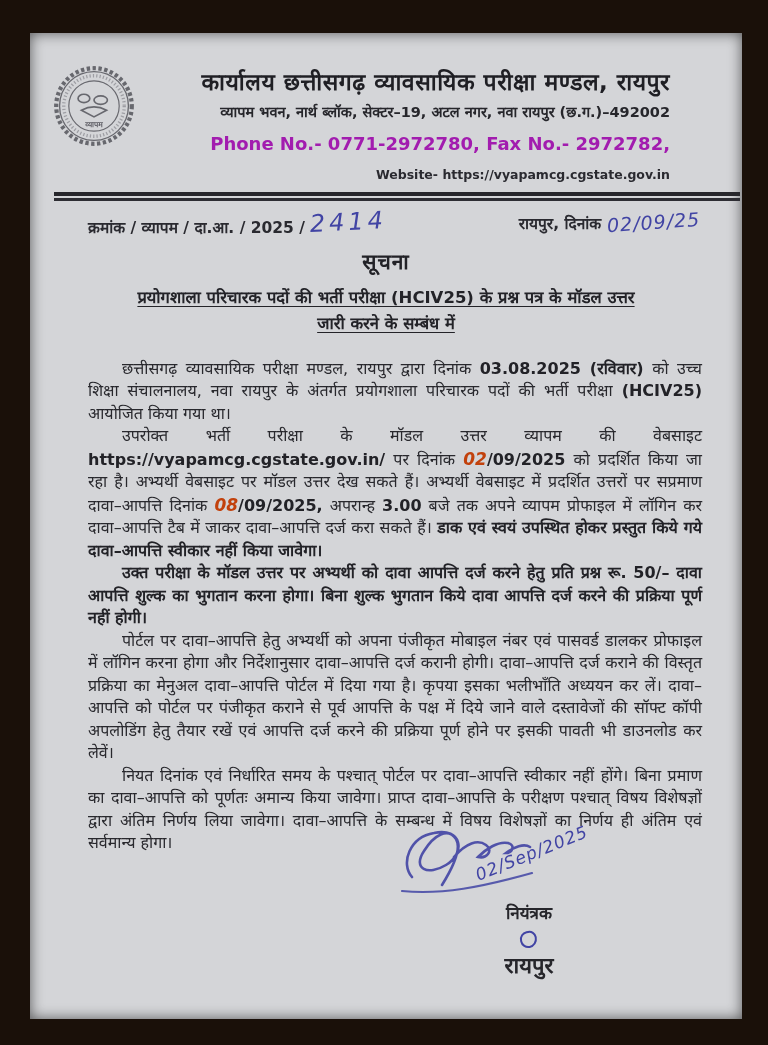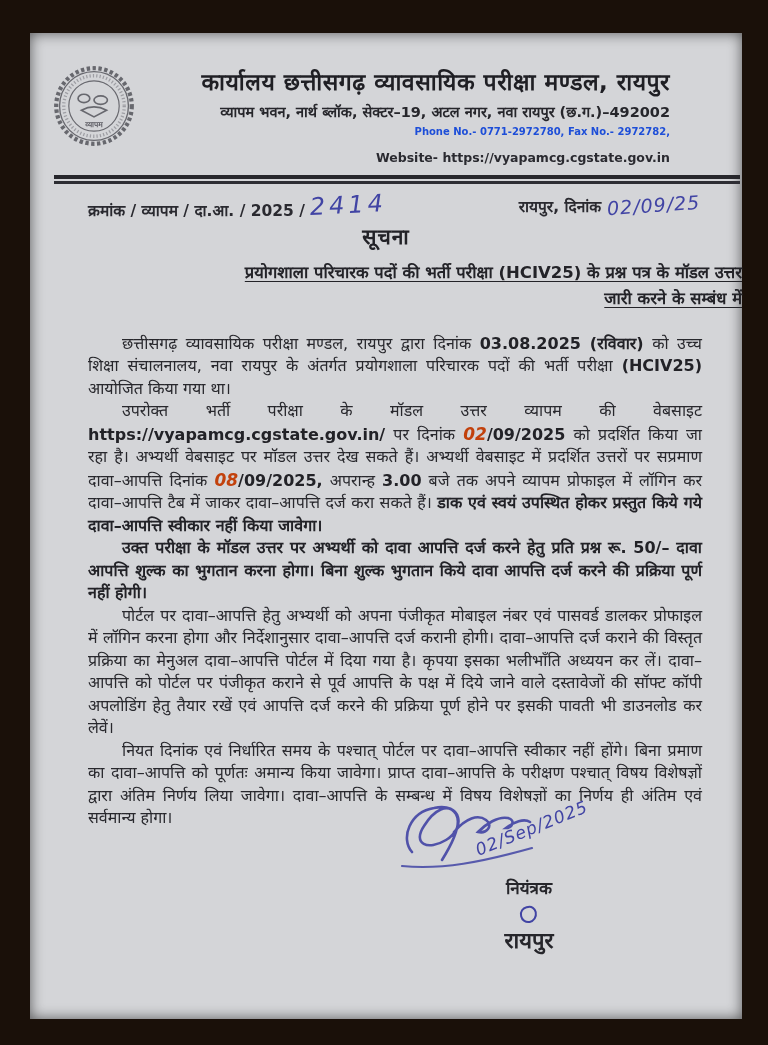--- a/index.html
+++ b/index.html
@@ -42,24 +42,24 @@
     letter-spacing:.5px;
     margin-top:6px;
   }
   .org-addr {
     font-size:14.5px;
     font-weight:bold;
     color:#26262b;
     margin-top:4px;
   }
   .org-phone {
-    font-size:10px;
-    font-weight:bold;
-    margin-top:5px;
-    color:#1d4ed8;
+    font-size:18px;
+    font-weight:bold;
+    margin-top:12px;
+    color:#a21caf;
   }
   .org-web {
     font-size:12.5px;
     font-weight:bold;
     margin-top:13px;
     color:#2a2a30;
   }
   .double-rule {
     margin:10px 2px 0 24px;
     height:9px;
@@ -94,25 +94,25 @@
     letter-spacing:1px;
     transform:rotate(-4deg);
     border-bottom:1px solid rgba(65,68,164,.0);
   }
   
   .notice-title {
     text-align:center;
     font-size:21px;
     font-weight:bold;
     color:#222227;
-    margin-top:0;
+    margin-top:8px;
     letter-spacing:1px;
   }
   .subject {
-    text-align:right;
+    text-align:center;
     font-size:16.5px;
     font-weight:bold;
     color:#232328;
     margin-top:10px;
     line-height:1.6;
   }
   .subject .u {
     text-decoration:underline;
     text-underline-offset:3px;
   }

